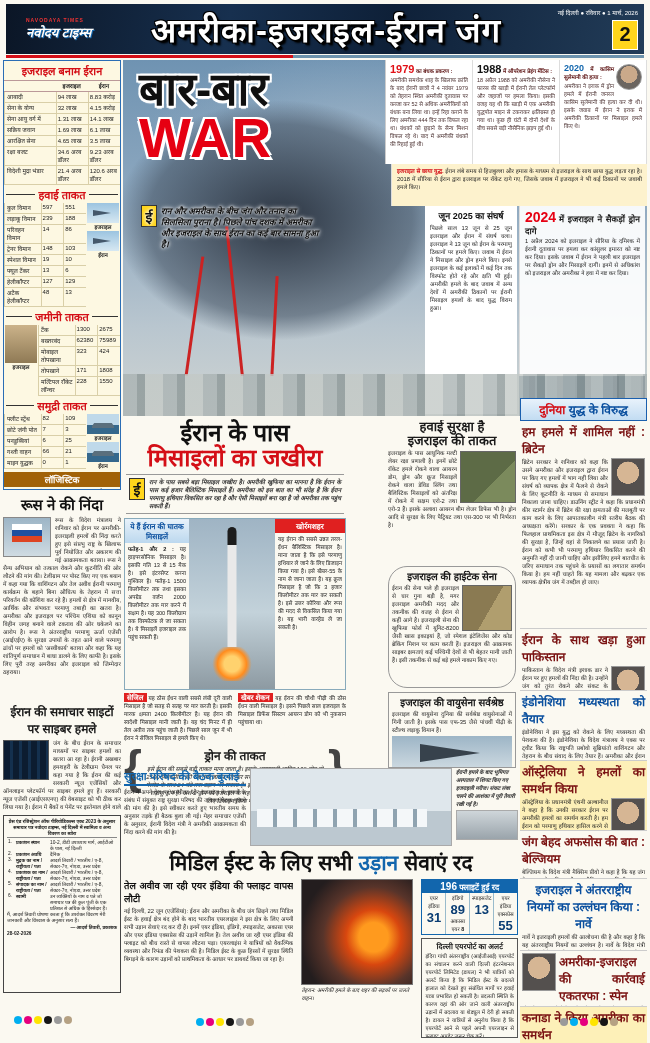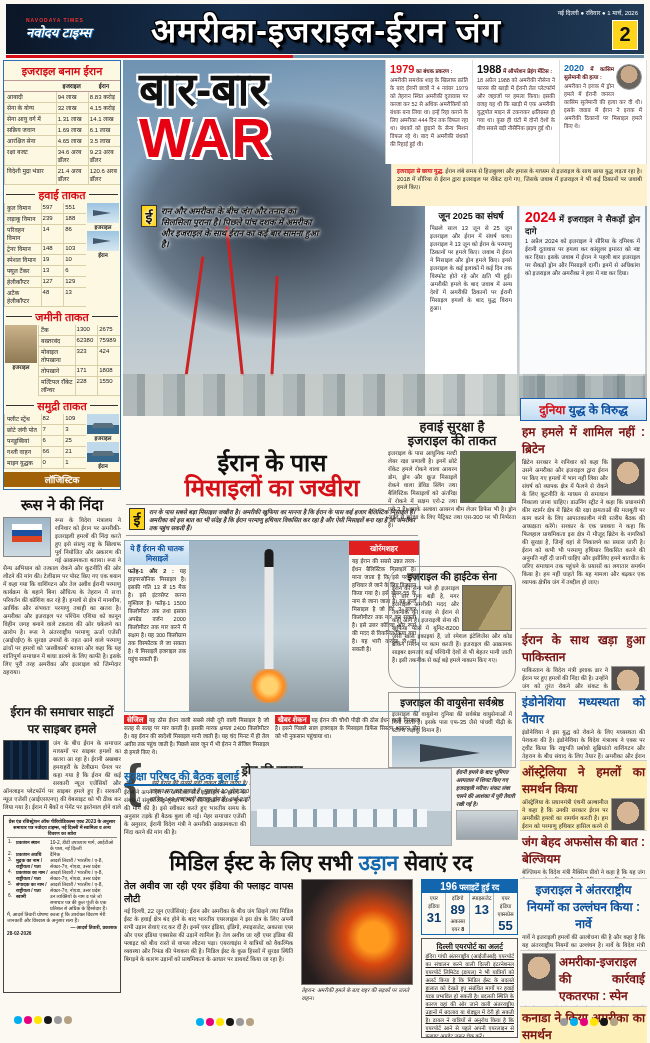--- a/index.html
+++ b/index.html
@@ -86,21 +86,21 @@
   .junebox{position:absolute;right:130px;top:146px;width:92px;height:208px;background:#fff;padding:3px 5px;font-size:5.8px;}
   .junebox h4{margin:0 0 2px;font-size:9px;text-align:center;color:#111;}
   .box2024{position:absolute;right:2px;top:146px;width:126px;height:170px;background:rgba(255,255,255,.92);
     padding:3px 5px;font-size:5.8px;border-left:1px solid #ddd;}
   .box2024 .yr24{color:#e60012;font-size:14px;font-weight:bold;}
   .box2024 h4{display:inline;font-size:8.5px;margin:0;}
   .citybg{position:absolute;right:2px;top:316px;width:126px;height:40px;
     background:repeating-linear-gradient(90deg,#5b7386 0 10px,#3d5266 10px 16px,#6e8698 16px 28px);}
 
   
-  .center{position:absolute;left:124px;top:420px;width:296px;margin-top:30px;}
+  .center{position:absolute;left:124px;top:420px;width:222px;}
   .mis-h1{font-size:24px;font-weight:bold;text-align:center;color:#101010;line-height:1.05;}
   .mis-h2{font-size:24px;font-weight:bold;text-align:center;color:#d40f17;line-height:1.05;}
   .mis-intro{display:flex;gap:4px;margin:4px 2px;padding:3px;border-top:1px solid #999;border-bottom:1px solid #999;
     font-size:6px;font-style:italic;font-weight:bold;color:#333;}
   .misbox{border:1px solid #8ab;display:flex;height:172px;}
   .mb-l{width:64px;padding:2px 3px;font-size:5.6px;}
   .mb-hdr{background:linear-gradient(#e8f2fb,#bcd8ee);color:#0a4f9e;font-weight:bold;font-size:7.5px;
     text-align:center;margin:-2px -3px 2px;padding:2px;}
   .mb-c{flex:1;background:linear-gradient(180deg,#9fb4c4 0%,#c3d2da 55%,#8d9aa2 100%);position:relative;}
   .missile{position:absolute;left:50%;top:8px;width:9px;height:120px;background:linear-gradient(#1c1c1c 0 18px,#e9e9e9 18px 100%);
@@ -141,21 +141,21 @@
     background:radial-gradient(circle at 65% 55%,#ff9a1e 0 16%,#d8470f 30%,#58342a 55%,#231d1e 80%),linear-gradient(#4a4440,#1d1a19);}
   .fl-photo figcaption{font-size:5.4px;font-style:italic;margin-top:1px;width:112px;}
   .fl-stats{width:98px;}
   .stats-box{border:1px solid #1266ad;}
   .stats-ttl{background:#1266ad;color:#fff;font-weight:bold;font-size:8px;text-align:center;padding:1px 0;}
   .stats-ttl b{font-size:10px;}
   .stats-grid{display:flex;font-size:5.4px;text-align:center;}
   .stats-grid>div{flex:1;border-left:1px solid #9bc;padding:1px;}
   .stats-grid>div:first-child{border-left:none;}
   .stats-grid .num{font-size:13px;font-weight:bold;color:#0a3d73;}
-  .alert-box{border:1px solid #555;margin-top:3px;padding:2px 3px;font-size:5.4px;text-decoration:underline;}
+  .alert-box{border:1px solid #555;margin-top:3px;padding:2px 3px;font-size:5.4px;}
   .alert-box h4{margin:0 0 1px;font-size:7.5px;text-align:center;}
 
   
   .defense{position:absolute;left:388px;top:420px;width:128px;font-size:5.8px;}
   .defense h2{margin:0;font-size:13px;text-align:center;line-height:1.1;}
   .ph-patriot{float:right;width:56px;height:52px;margin:2px 0 2px 3px;
     background:linear-gradient(135deg,#5d6b46 0 60%,#7b8a5c 60% 100%);border:1px solid #666;}
   .def-box{border:1px solid #999;margin-top:4px;padding:2px 3px;}
   .def-box h3{margin:0 0 1px;font-size:10px;text-align:center;}
   .ph-launcher{float:right;width:50px;height:46px;margin:1px 0 1px 3px;

